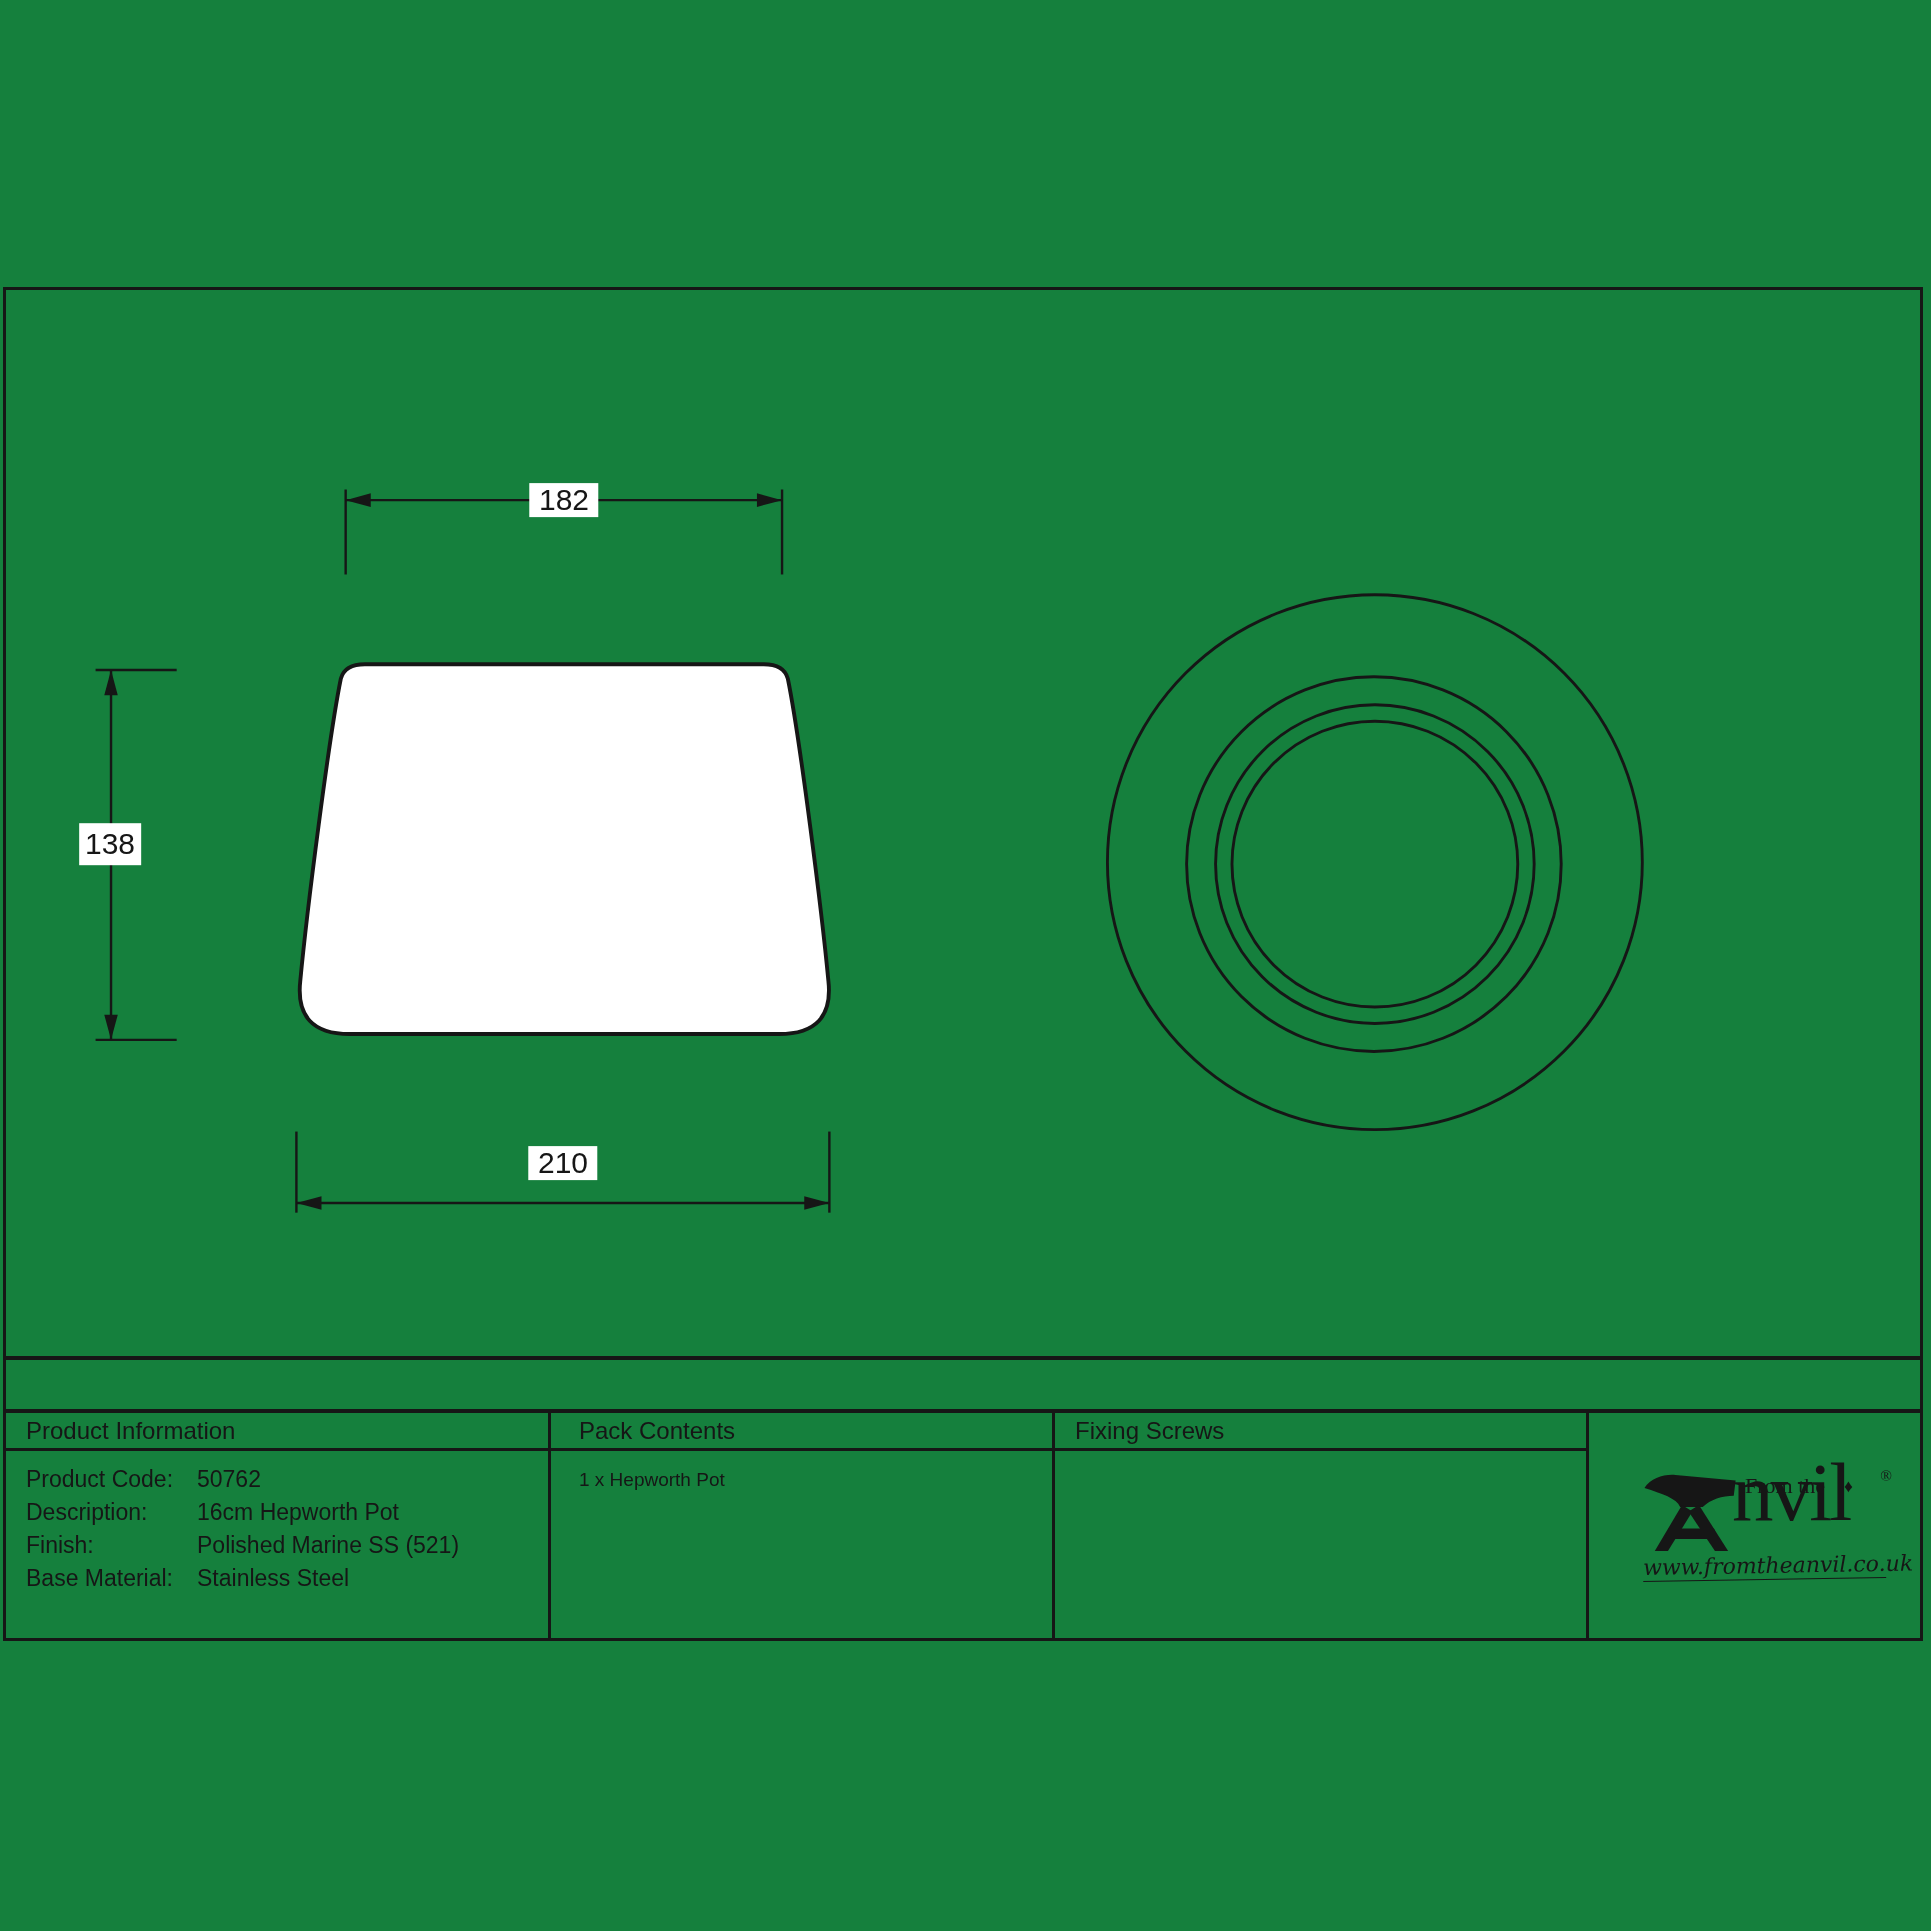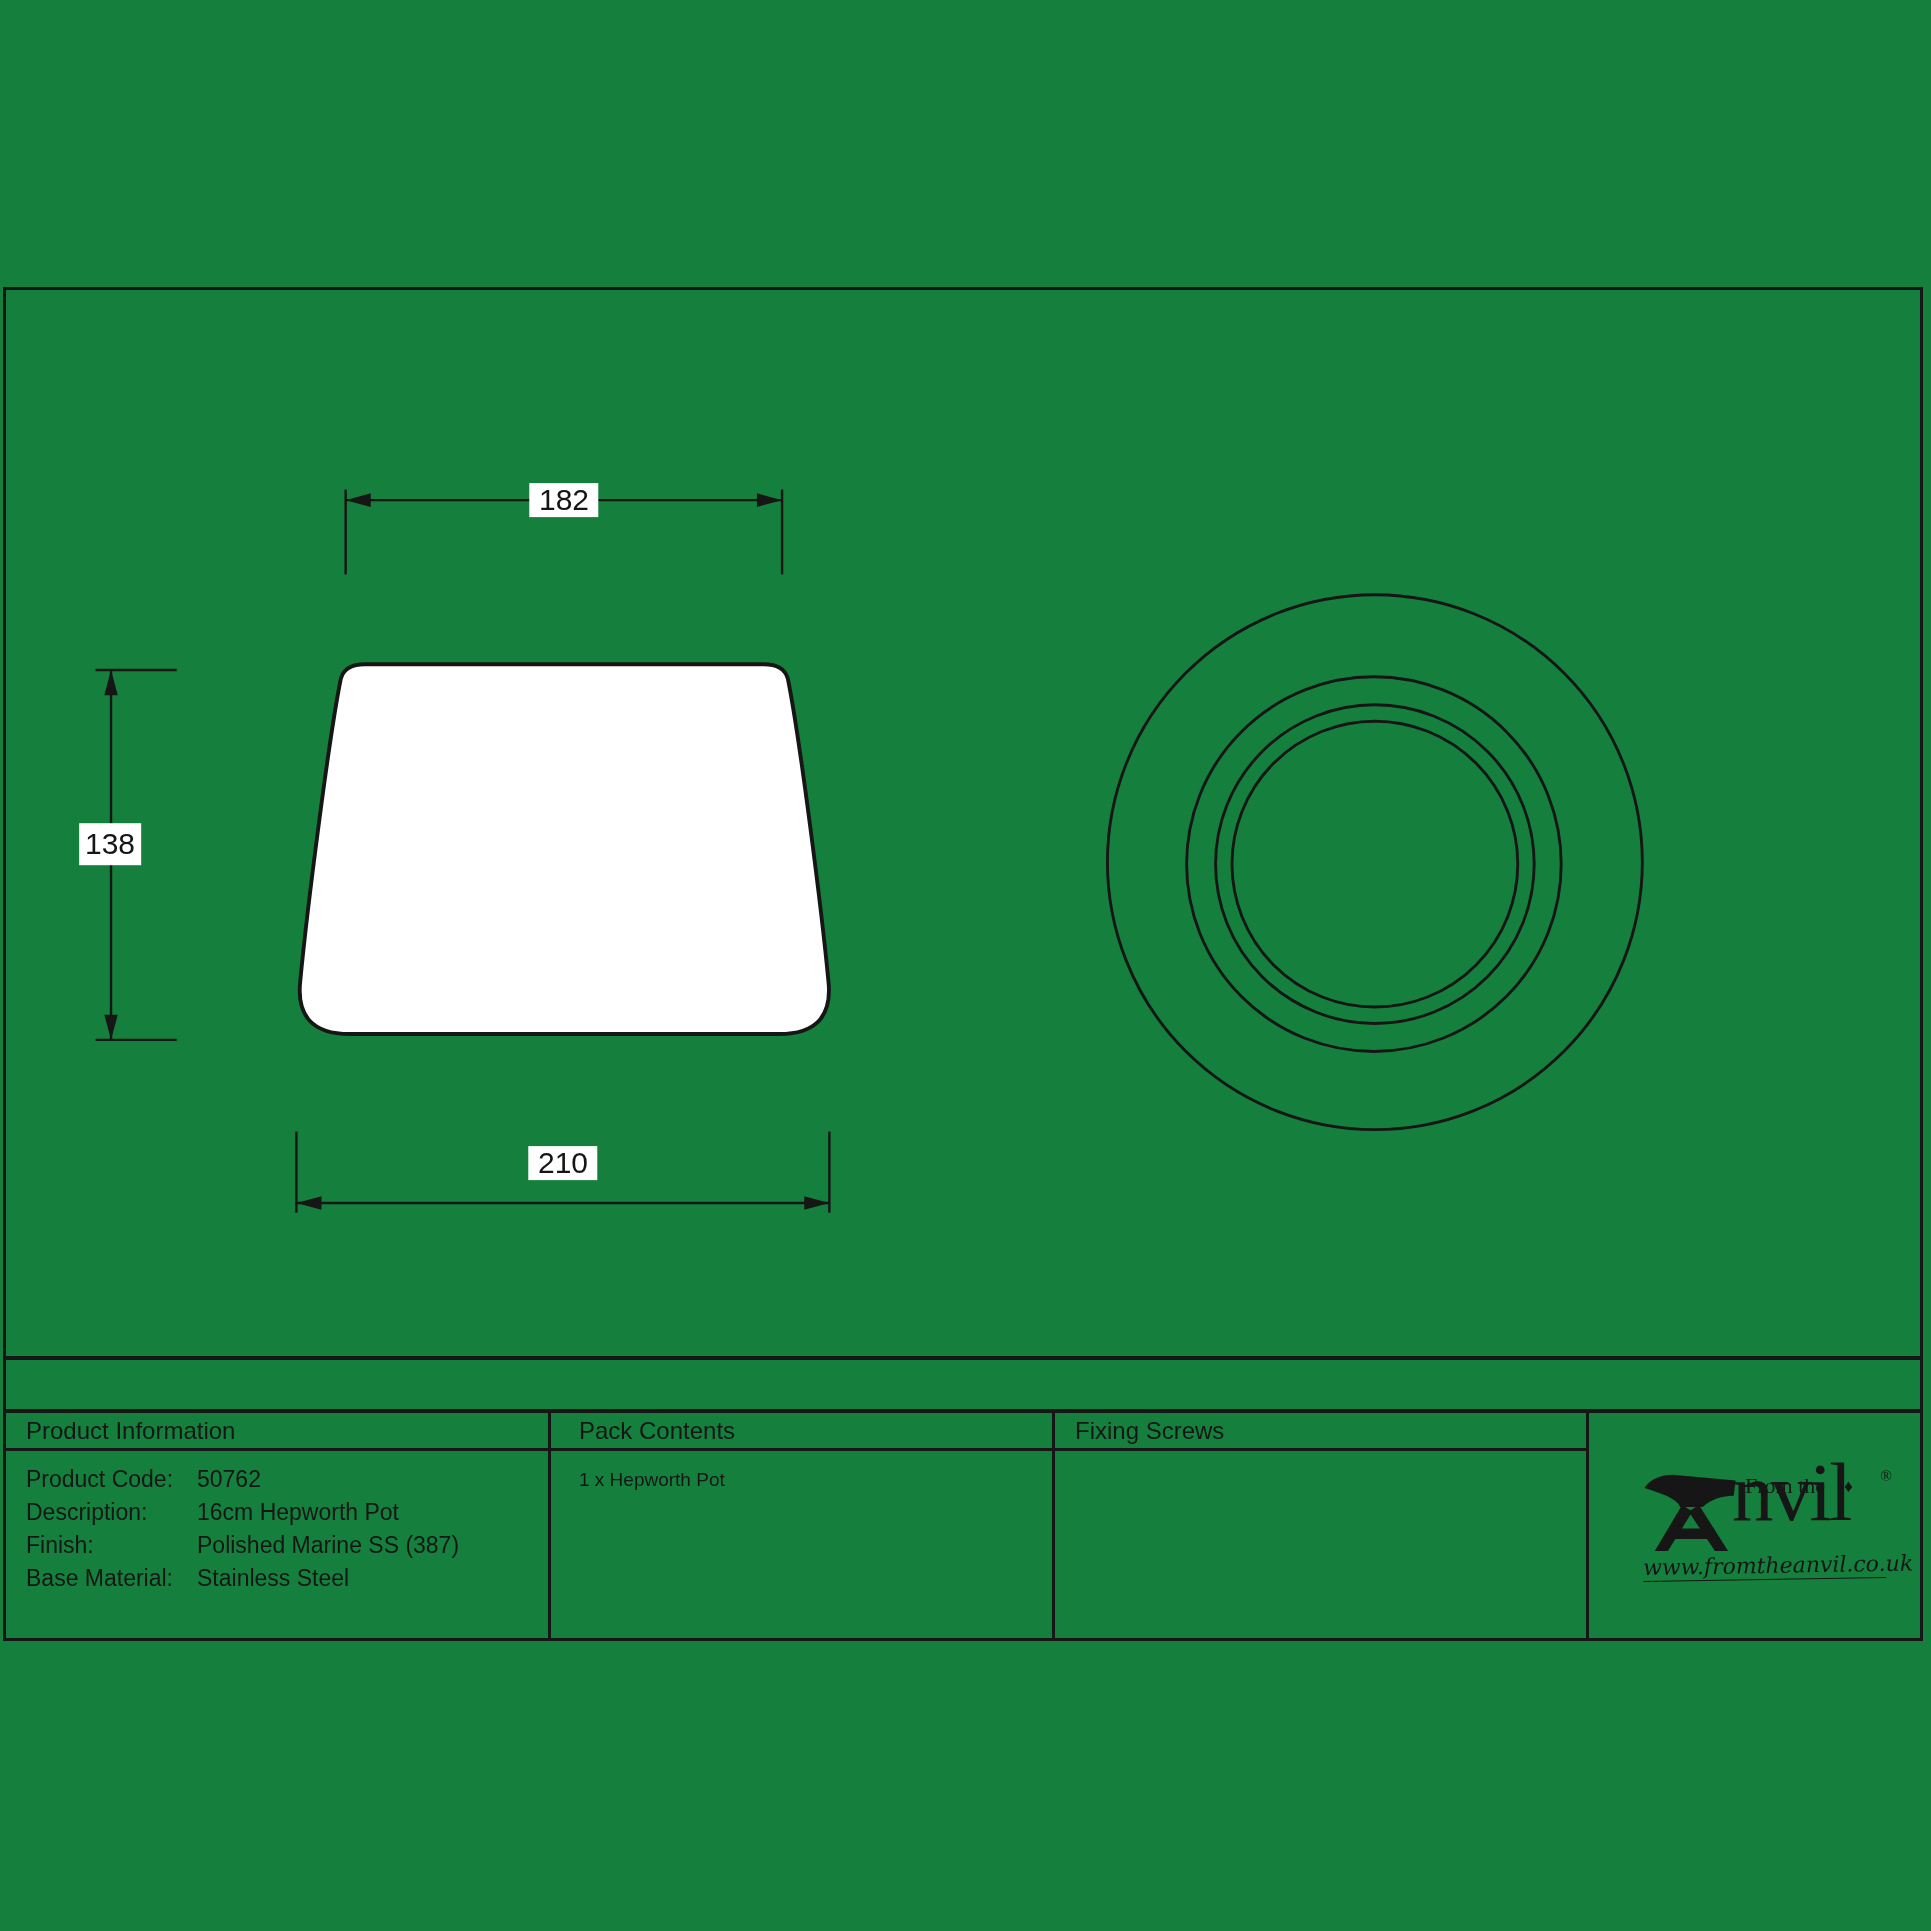--- a/index.html
+++ b/index.html
@@ -101,21 +101,21 @@
   <div class="abs th" style="left:26px;">Product Information</div>
   <div class="abs th" style="left:579px;">Pack Contents</div>
   <div class="abs th" style="left:1075px;">Fixing Screws</div>
 
   <div class="abs info-grid">
     <span>Product Code:</span>
     <span>50762</span>
     <span>Description:</span>
     <span>16cm Hepworth Pot</span>
     <span>Finish:</span>
-    <span>Polished Marine SS (387)</span>
+    <span>Polished Marine SS (521)</span>
     <span>Base Material:</span>
     <span>Stainless Steel</span>
   </div>
 
   <div class="abs pack-list">
     <div>1 x Hepworth Pot</div>
   </div>
 
   <div class="abs" style="left:1075px;top:1463px;"></div>
 

